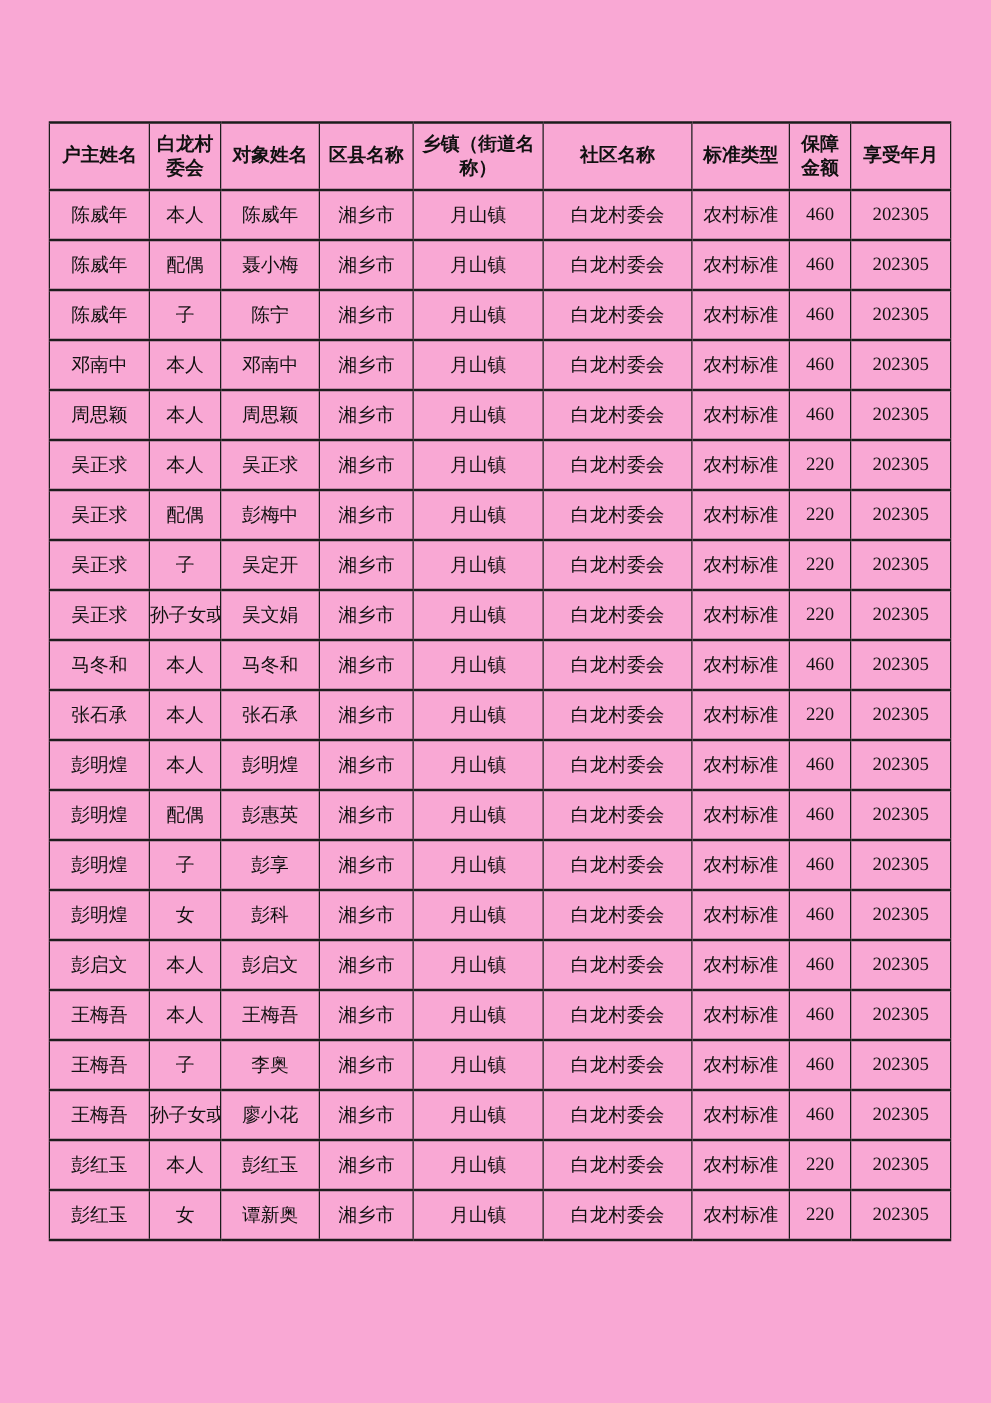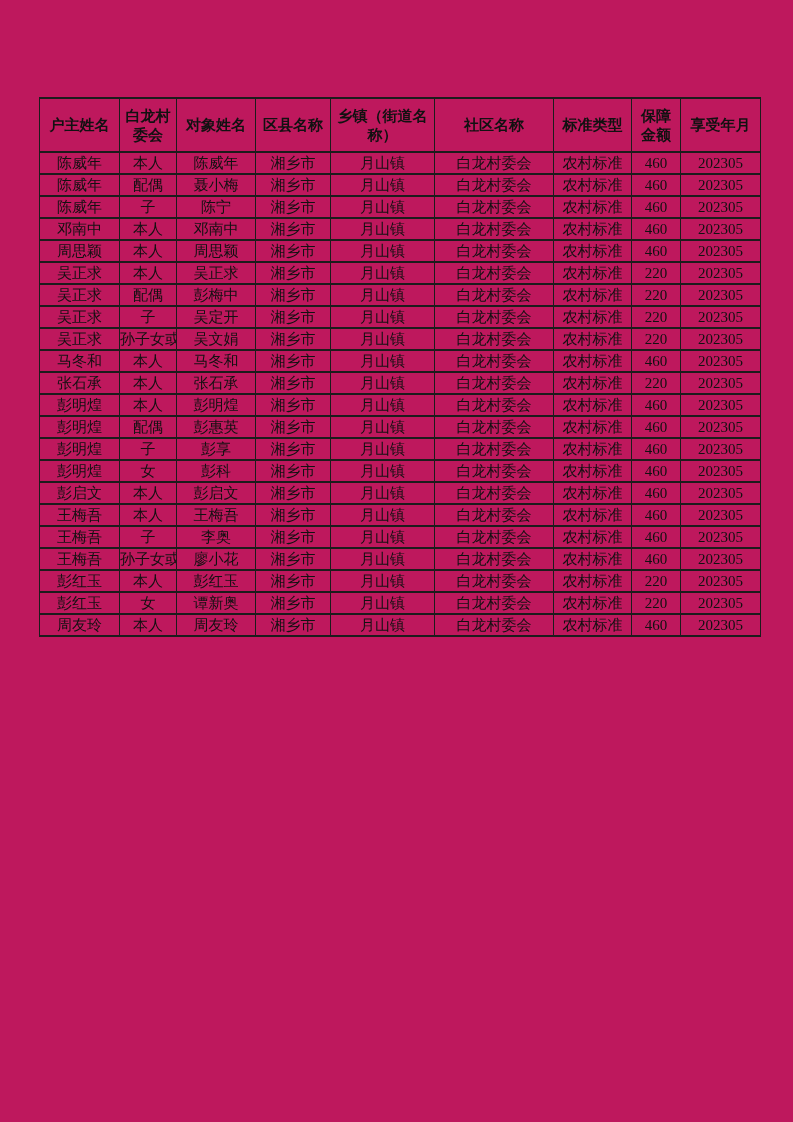--- a/index.html
+++ b/index.html
@@ -4,21 +4,21 @@
 <style>
   html, body {
     margin: 0;
     padding: 0;
     background: #ffffff;
   }
   .page {
     position: relative;
     width: 793px;
     height: 1122px;
-    background: #be185d;
+    background: #f9a8d4;
     overflow: hidden;
     color: #111111;
   }
   table.doc-table {
     position: absolute;
     left: 39px;
     top: 97px;
     width: 721px;
     border-collapse: collapse;
     table-layout: fixed;
@@ -39,21 +39,21 @@
   .doc-table thead th {
     font-family: "Liberation Sans", "DejaVu Sans", sans-serif;
     font-weight: bold;
     font-size: 15px;
     line-height: 1.3;
     white-space: normal;
     overflow: hidden;
     padding: 0 2px;
   }
   .doc-table tbody tr {
-    height: 22px;
+    height: 40px;
   }
   .doc-table tbody td {
     font-family: "Liberation Serif", "DejaVu Serif", serif;
     font-size: 15px;
     white-space: nowrap;
     overflow: hidden;
   }
   
   col.c1 { width: 80px; }
   col.c2 { width: 57px; }
@@ -319,26 +319,15 @@
           <td>彭红玉</td>
           <td>女</td>
           <td>谭新奥</td>
           <td>湘乡市</td>
           <td>月山镇</td>
           <td>白龙村委会</td>
           <td>农村标准</td>
           <td>220</td>
           <td>202305</td>
         </tr>
-        <tr>
-          <td>周友玲</td>
-          <td>本人</td>
-          <td>周友玲</td>
-          <td>湘乡市</td>
-          <td>月山镇</td>
-          <td>白龙村委会</td>
-          <td>农村标准</td>
-          <td>460</td>
-          <td>202305</td>
-        </tr>
       </tbody>
   </table>
 </div>
 
 </body></html>

